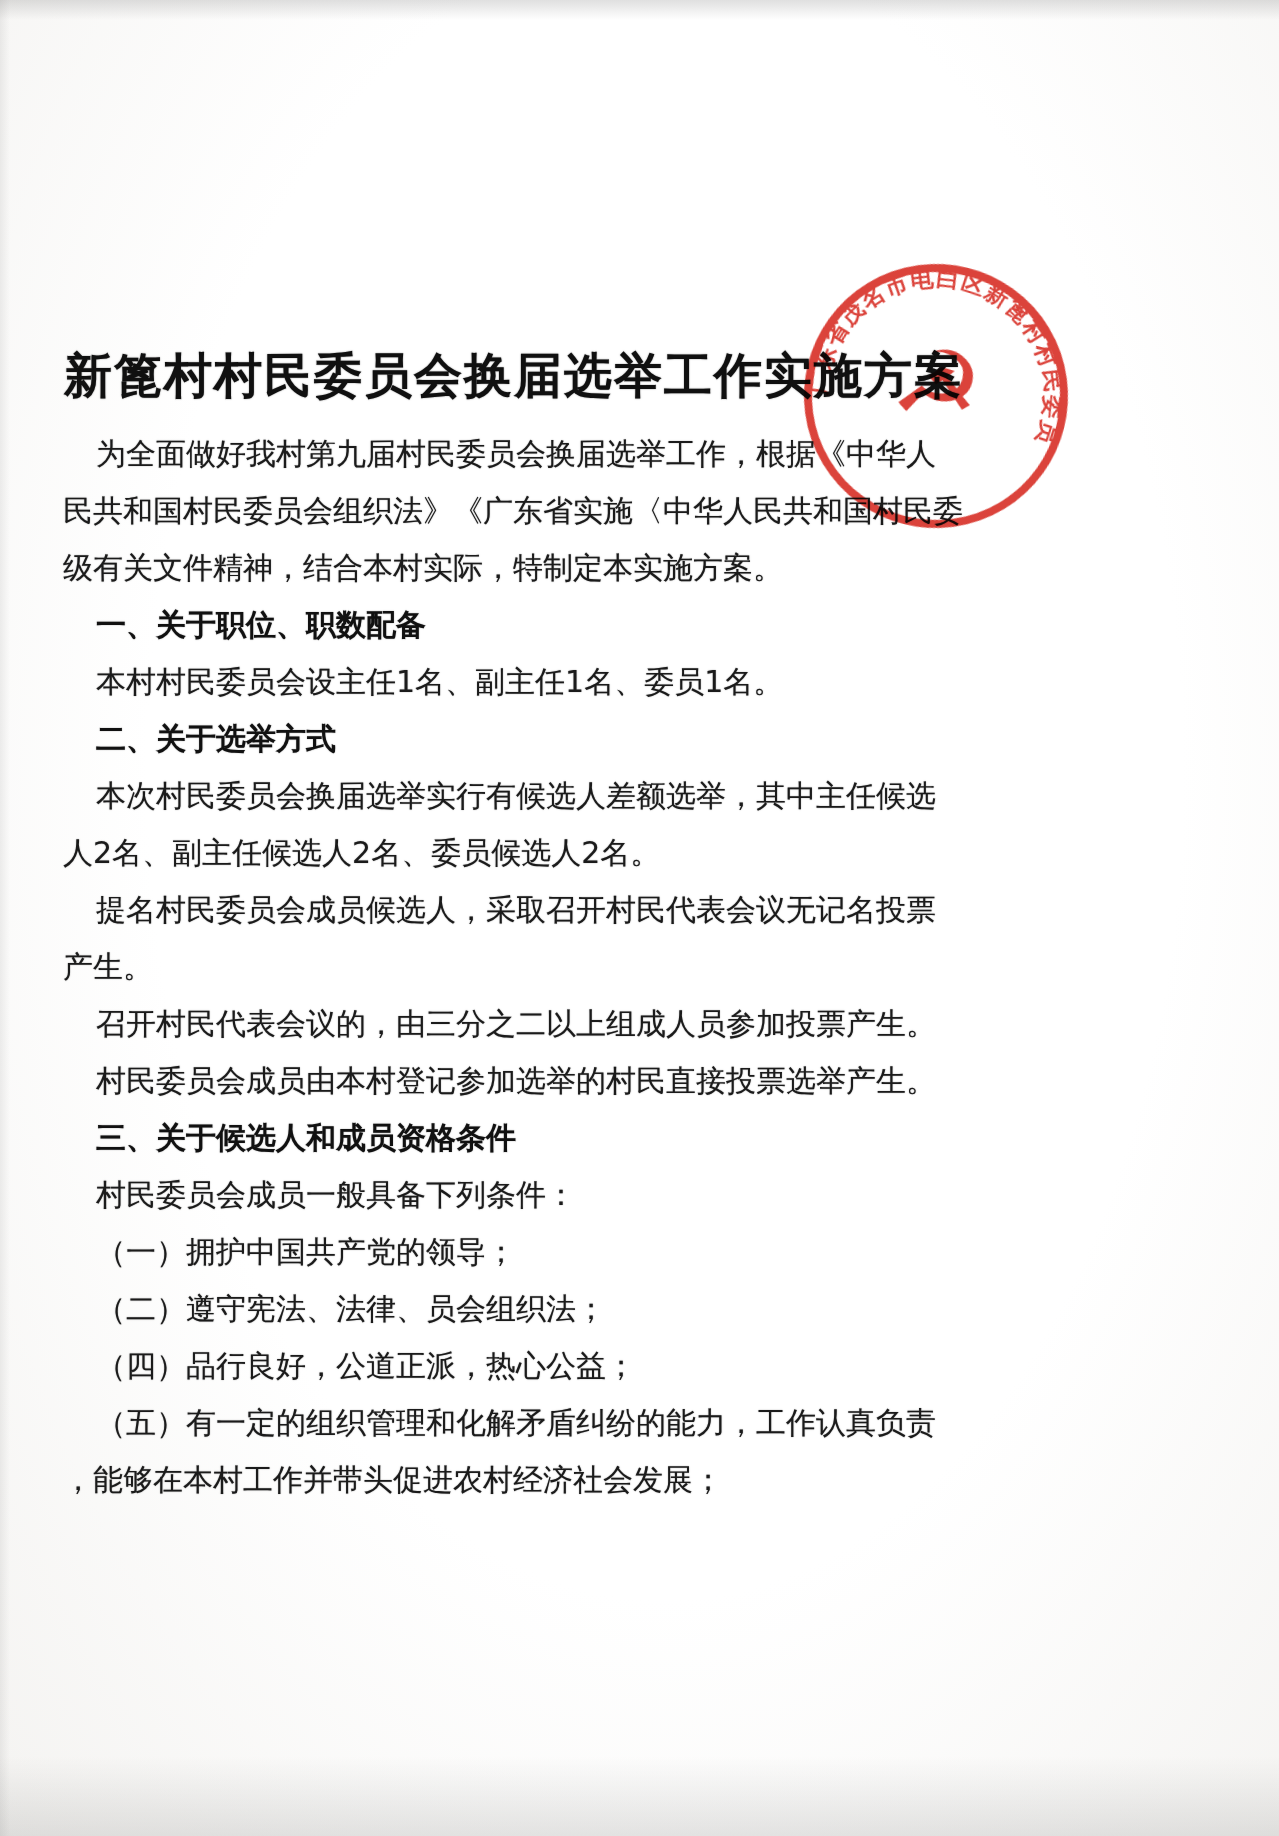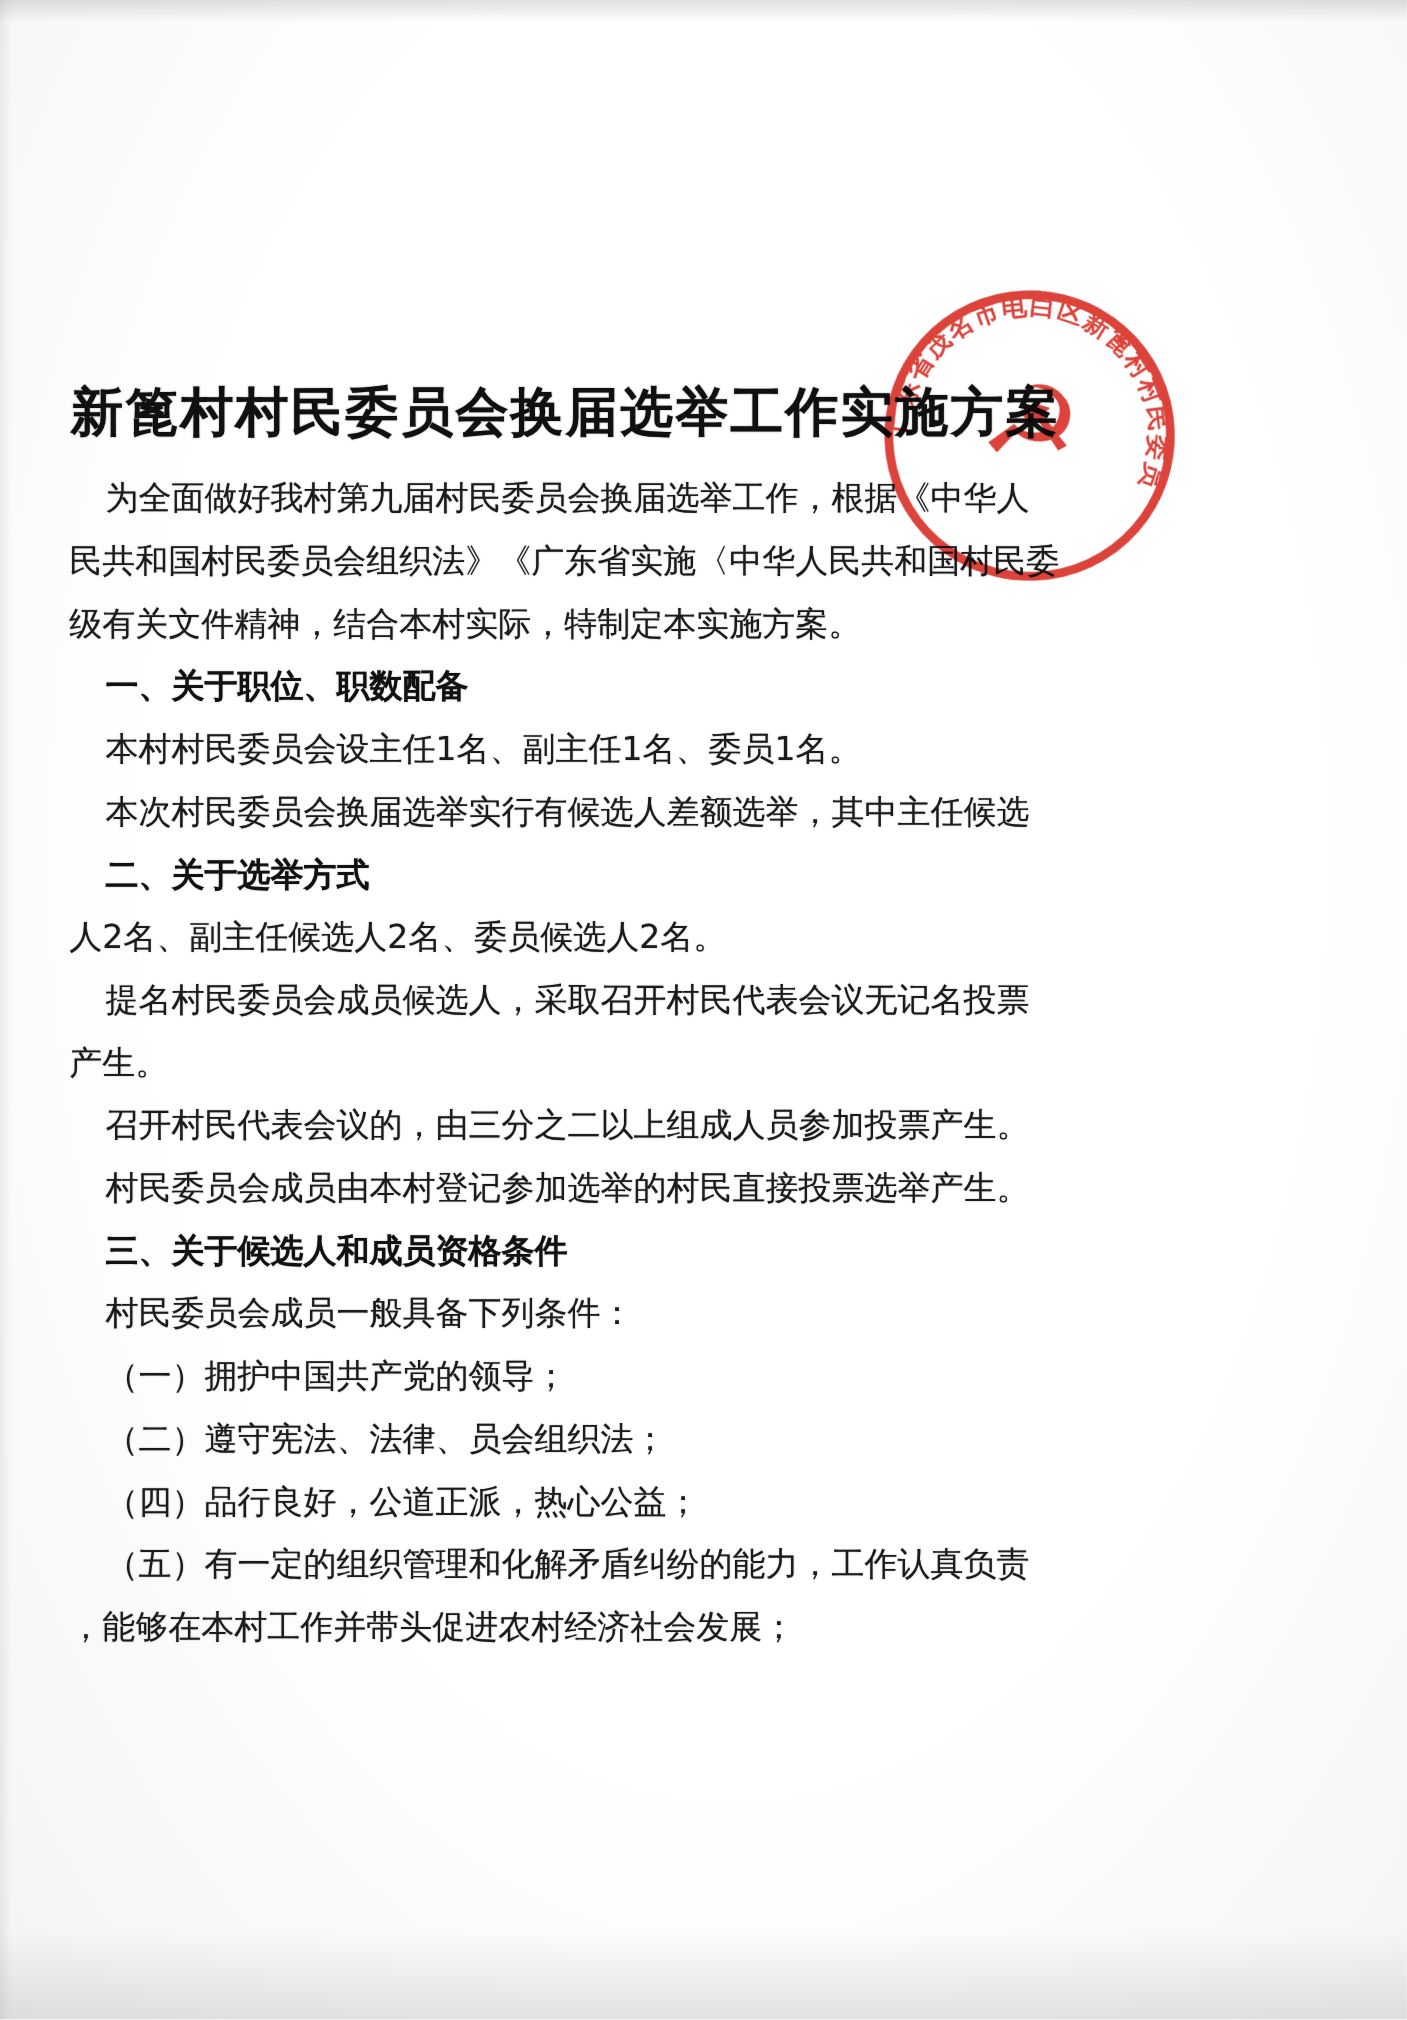--- a/index.html
+++ b/index.html
@@ -69,22 +69,22 @@
 <div class="page">
 
   <div class="doc-title">新篦村村民委员会换届选举工作实施方案</div>
 
   <div class="doc-body">
     <div class="line indent">为全面做好我村第九届村民委员会换届选举工作，根据《中华人</div>
     <div class="line">民共和国村民委员会组织法》《广东省实施〈中华人民共和国村民委</div>
     <div class="line">级有关文件精神，结合本村实际，特制定本实施方案。</div>
     <div class="line indent bold">一、关于职位、职数配备</div>
     <div class="line indent">本村村民委员会设主任1名、副主任1名、委员1名。</div>
+    <div class="line indent bold">二、关于选举方式</div>
     <div class="line indent">本次村民委员会换届选举实行有候选人差额选举，其中主任候选</div>
-    <div class="line indent bold">二、关于选举方式</div>
     <div class="line">人2名、副主任候选人2名、委员候选人2名。</div>
     <div class="line indent">提名村民委员会成员候选人，采取召开村民代表会议无记名投票</div>
     <div class="line">产生。</div>
     <div class="line indent">召开村民代表会议的，由三分之二以上组成人员参加投票产生。</div>
     <div class="line indent">村民委员会成员由本村登记参加选举的村民直接投票选举产生。</div>
     <div class="line indent bold">三、关于候选人和成员资格条件</div>
     <div class="line indent">村民委员会成员一般具备下列条件：</div>
     <div class="line indent">（一）拥护中国共产党的领导；</div>
     <div class="line indent">（二）遵守宪法、法律、员会组织法；</div>
     <div class="line indent">（四）品行良好，公道正派，热心公益；</div>

